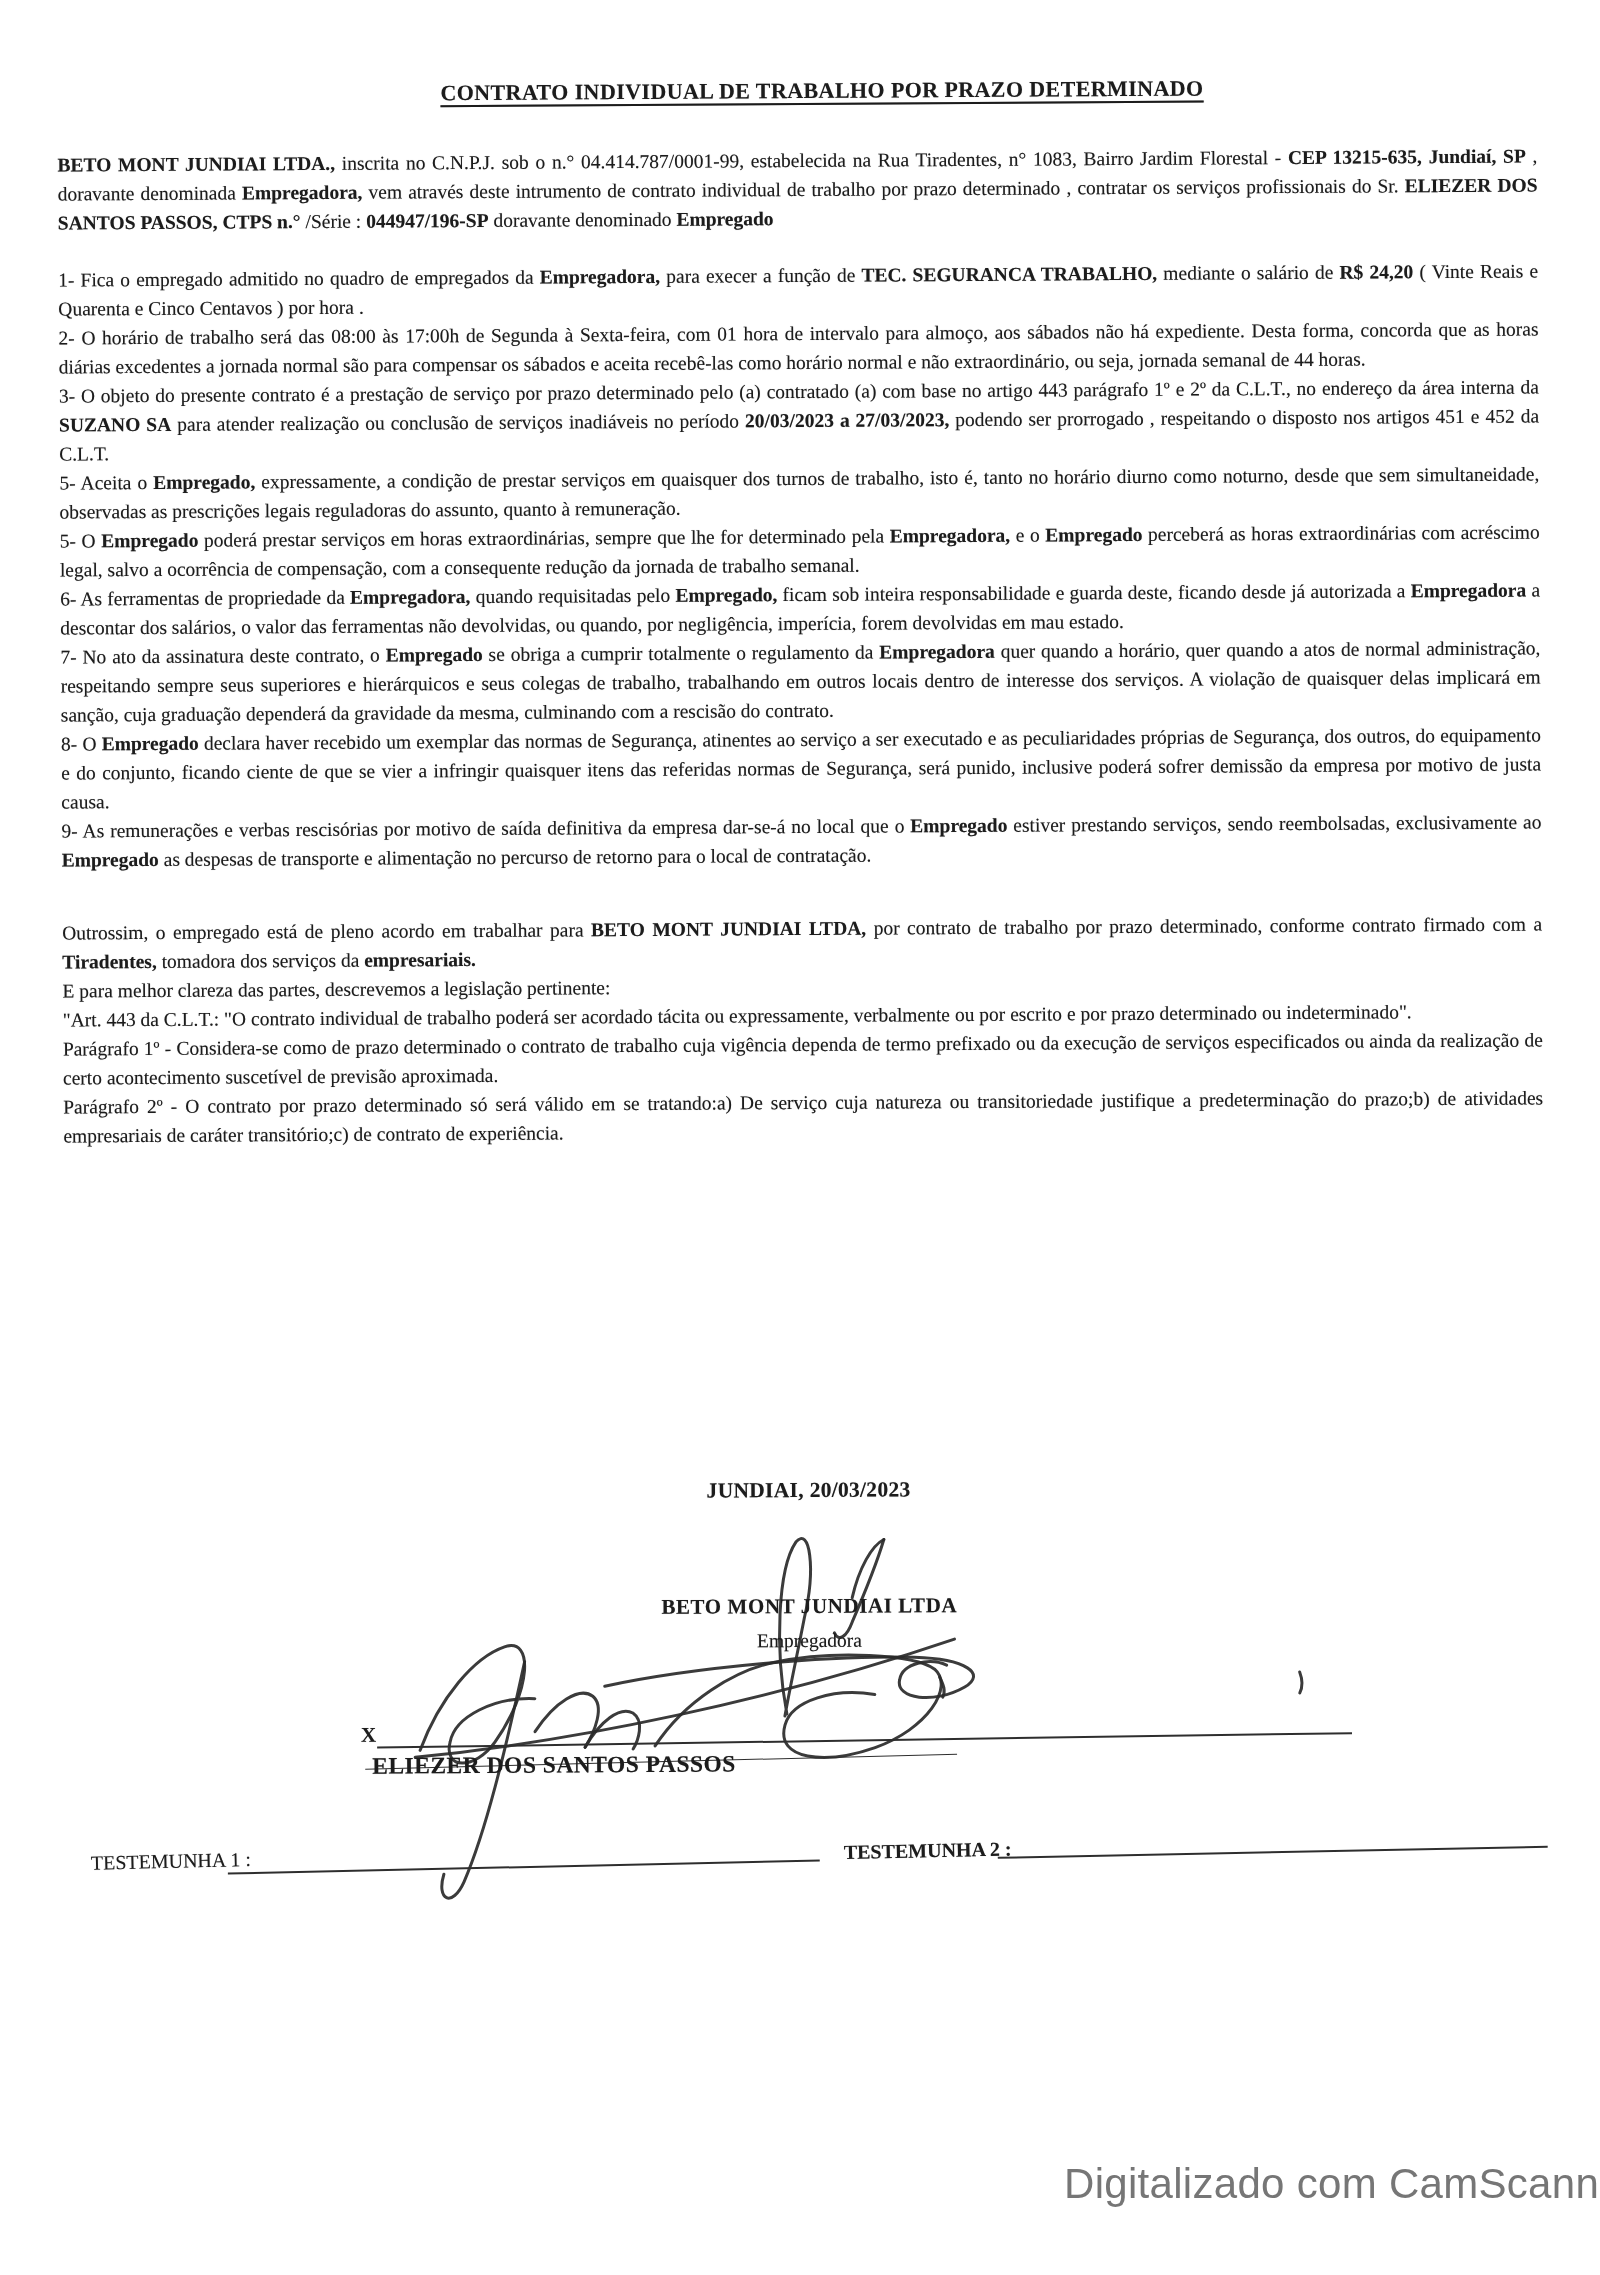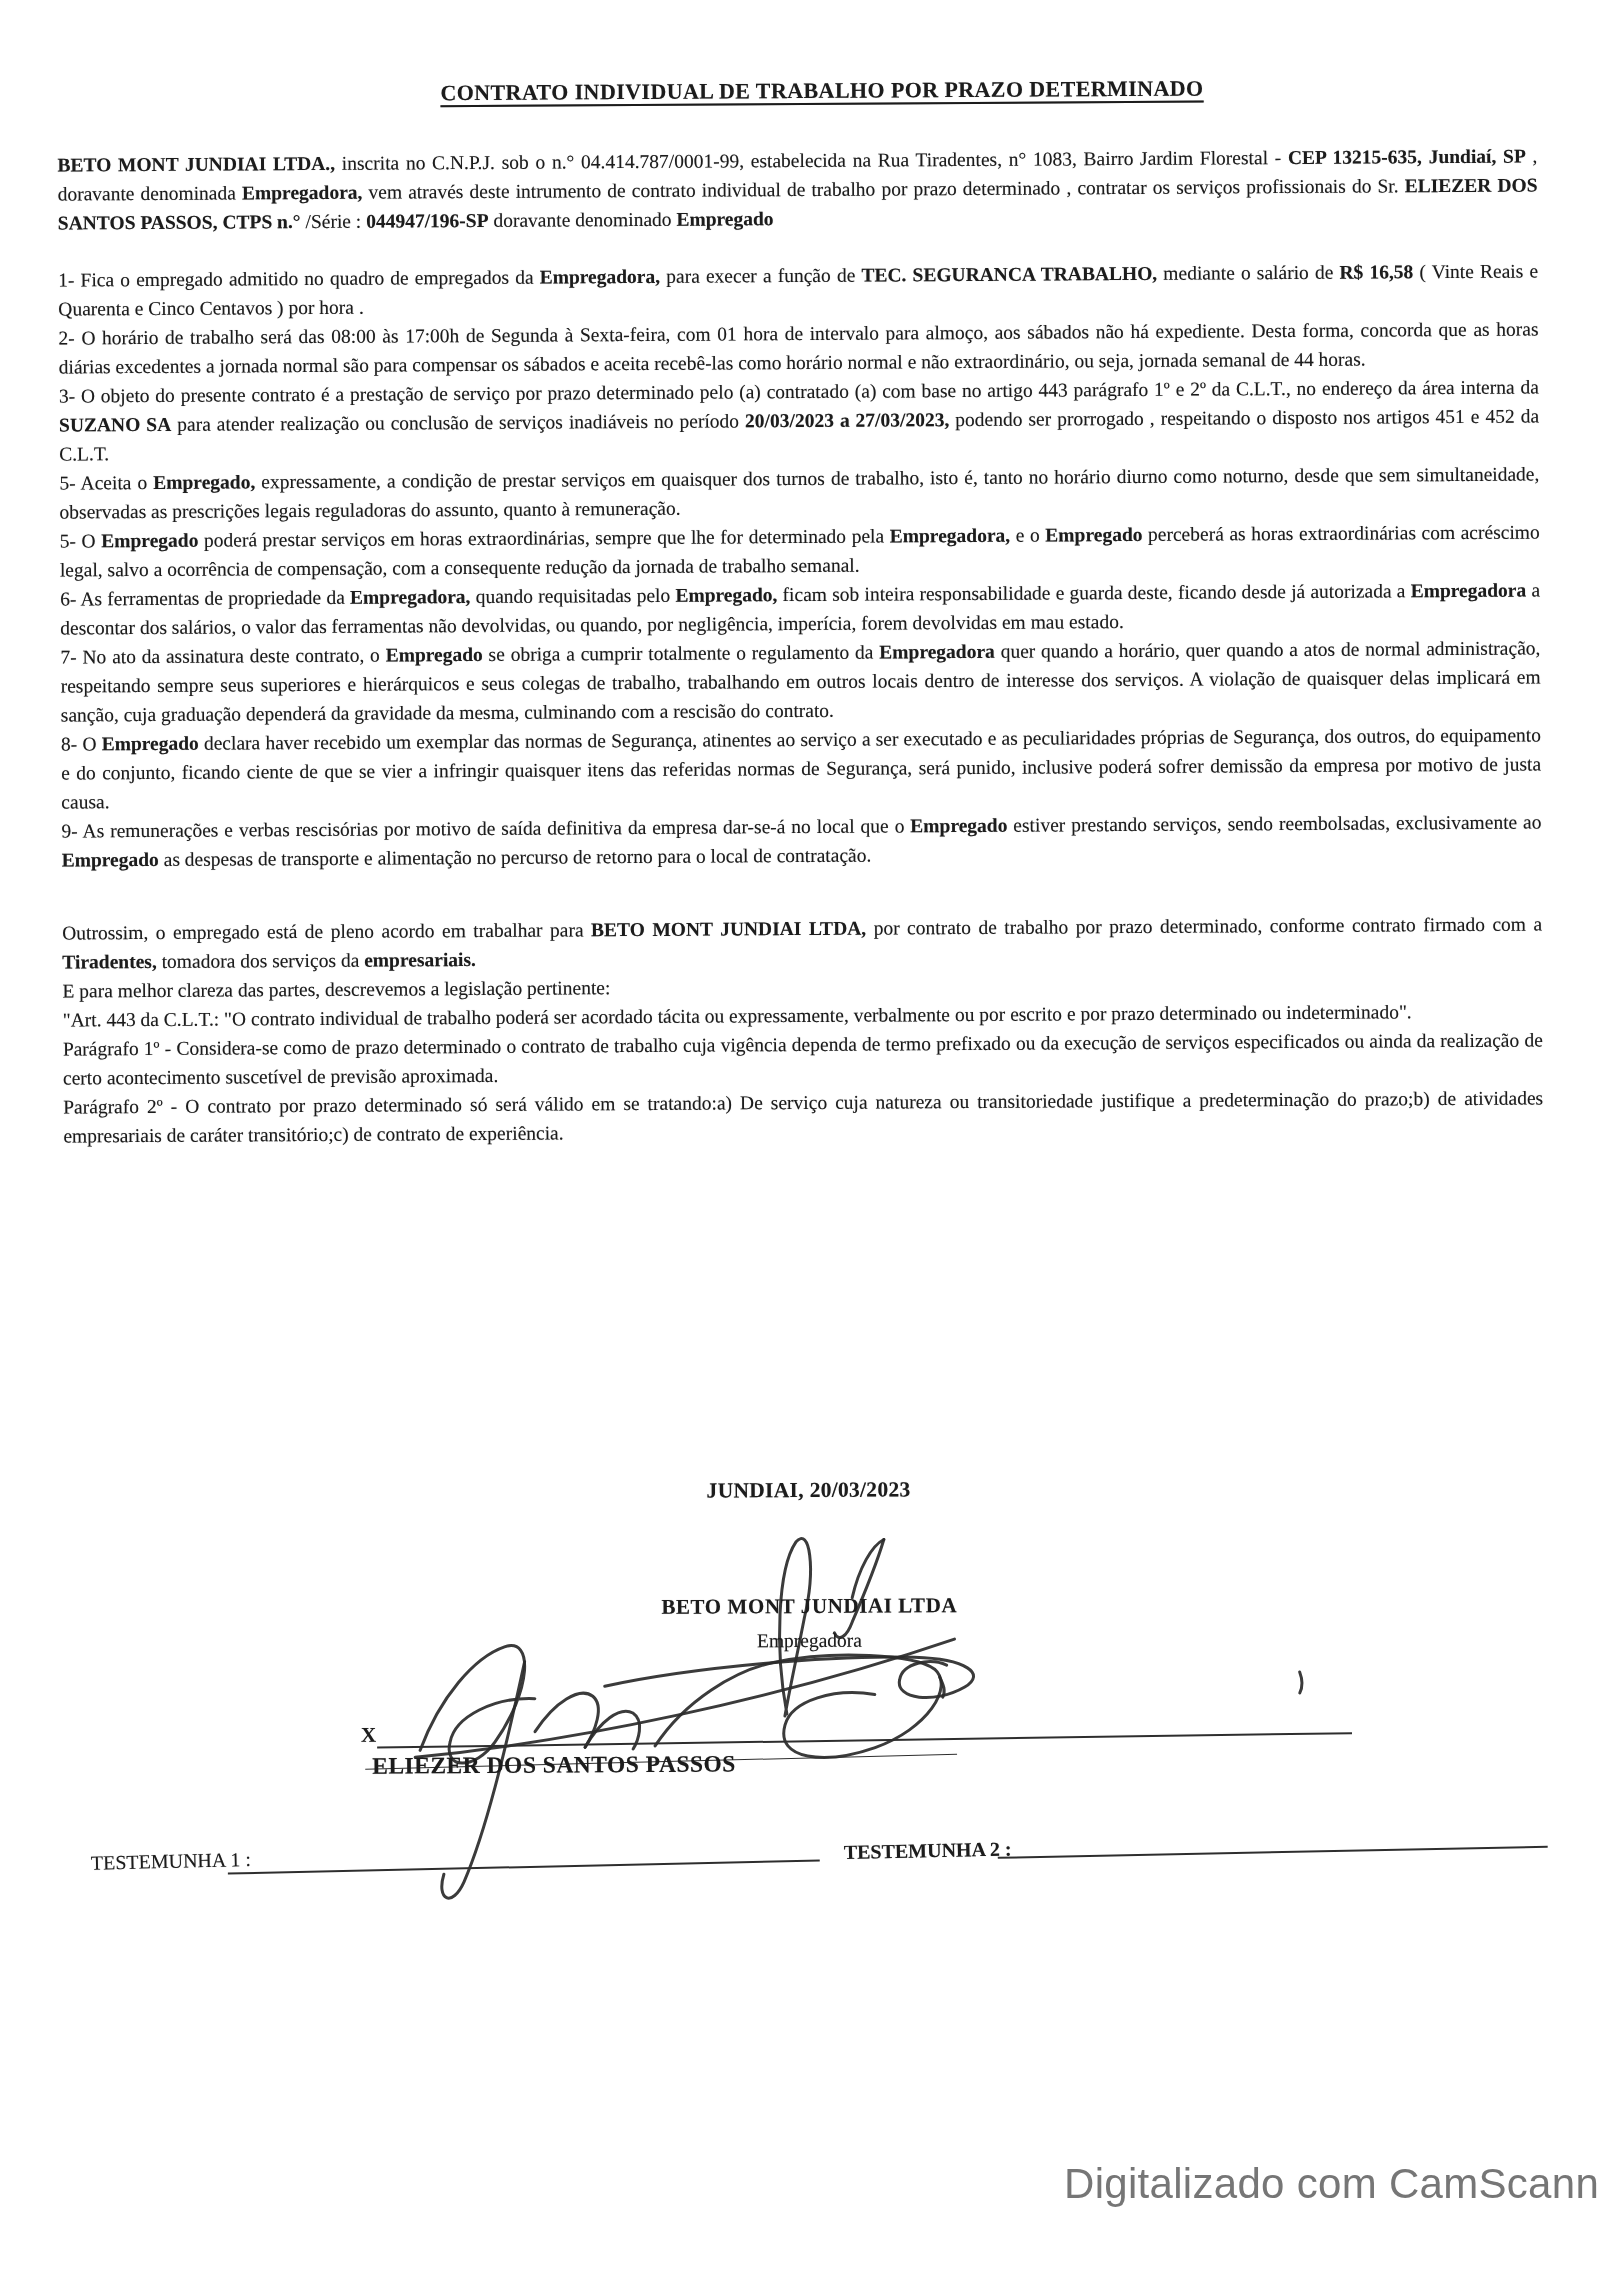--- a/index.html
+++ b/index.html
@@ -50,21 +50,21 @@
 
 <div class="page">
   <div class="scan">
 
     <div class="doc">
       <div class="title">CONTRATO INDIVIDUAL DE TRABALHO POR PRAZO DETERMINADO</div>
 
       <p class="para intro"><span class="b">BETO MONT JUNDIAI  LTDA.,</span><span> inscrita no C.N.P.J. sob o n.° 04.414.787/0001-99,  estabelecida na Rua Tiradentes, n° 1083, Bairro Jardim Florestal - </span><span class="b">CEP 13215-635, Jundiaí, SP</span><span> ,  doravante denominada </span><span class="b">Empregadora,</span><span> vem através deste intrumento de contrato individual de trabalho por prazo determinado , contratar os serviços profissionais do Sr. </span><span class="b">ELIEZER DOS SANTOS PASSOS, CTPS  n.°</span><span> /Série : </span><span class="b">044947/196-SP</span><span> doravante denominado </span><span class="b">Empregado</span></p>
 
       <div class="clauses">
-        <p class="para"><span>1- Fica o empregado admitido no quadro de empregados da </span><span class="b">Empregadora,</span><span> para execer a função de  </span><span class="b">TEC. SEGURANCA  TRABALHO,</span><span> mediante o salário de </span><span class="b">R$ 16,58</span><span> ( Vinte  Reais  e Quarenta e Cinco Centavos  ) por hora .</span></p>
+        <p class="para"><span>1- Fica o empregado admitido no quadro de empregados da </span><span class="b">Empregadora,</span><span> para execer a função de  </span><span class="b">TEC. SEGURANCA  TRABALHO,</span><span> mediante o salário de </span><span class="b">R$ 24,20</span><span> ( Vinte  Reais  e Quarenta e Cinco Centavos  ) por hora .</span></p>
         <p class="para"><span>2- O horário de trabalho será das 08:00 às 17:00h de Segunda à  Sexta-feira, com 01 hora de intervalo para  almoço, aos sábados não há expediente. Desta forma, concorda que as horas diárias excedentes a jornada normal são para compensar os sábados e aceita recebê-las como horário normal e não extraordinário, ou seja, jornada semanal de 44 horas.</span></p>
         <p class="para"><span>3- O objeto do presente contrato é a prestação de serviço por prazo determinado pelo (a) contratado (a) com base no artigo 443 parágrafo 1º e 2º da C.L.T., no endereço da área interna da </span><span class="b">SUZANO SA</span><span> para atender realização ou conclusão de serviços inadiáveis no período  </span><span class="b">20/03/2023 a 27/03/2023,</span><span> podendo ser prorrogado , respeitando o disposto nos artigos 451 e 452 da C.L.T.</span></p>
         <p class="para"><span>5- Aceita o </span><span class="b">Empregado,</span><span> expressamente, a condição de prestar serviços em quaisquer dos turnos de trabalho, isto é, tanto no horário diurno como noturno, desde que sem simultaneidade, observadas as prescrições legais reguladoras do assunto, quanto à remuneração.</span></p>
         <p class="para"><span>5- O </span><span class="b">Empregado</span><span> poderá prestar serviços em horas extraordinárias, sempre que lhe for determinado pela </span><span class="b">Empregadora,</span><span> e o </span><span class="b">Empregado</span><span> perceberá as horas extraordinárias com acréscimo legal, salvo a ocorrência de compensação, com a consequente redução da jornada de trabalho semanal.</span></p>
         <p class="para"><span>6- As ferramentas de propriedade da </span><span class="b">Empregadora,</span><span> quando requisitadas pelo </span><span class="b">Empregado,</span><span> ficam sob inteira responsabilidade e guarda deste, ficando desde já autorizada a </span><span class="b">Empregadora</span><span> a descontar dos salários, o valor das ferramentas não devolvidas, ou quando, por negligência, imperícia, forem devolvidas em mau estado.</span></p>
         <p class="para"><span>7- No ato da assinatura deste contrato, o </span><span class="b">Empregado</span><span> se obriga a cumprir totalmente o regulamento da </span><span class="b">Empregadora</span><span> quer quando a horário, quer quando a atos de normal administração, respeitando sempre seus superiores e hierárquicos e seus colegas de trabalho, trabalhando em outros locais dentro de interesse dos serviços. A violação de quaisquer delas implicará em sanção, cuja graduação dependerá da gravidade da mesma, culminando com a rescisão do contrato.</span></p>
         <p class="para"><span>8- O </span><span class="b">Empregado</span><span> declara haver recebido um exemplar das normas de Segurança, atinentes ao serviço a ser executado e as peculiaridades próprias de Segurança, dos outros, do equipamento e do conjunto, ficando ciente de que se vier a infringir quaisquer itens das referidas normas de Segurança, será punido, inclusive poderá sofrer demissão da empresa por motivo de justa causa.</span></p>
         <p class="para"><span>9- As remunerações e verbas rescisórias por motivo de saída definitiva da empresa dar-se-á no local que o </span><span class="b">Empregado</span><span> estiver prestando serviços, sendo reembolsadas, exclusivamente ao </span><span class="b">Empregado</span><span> as despesas de transporte e alimentação  no percurso de retorno para o local de contratação.</span></p>
       </div>
 

